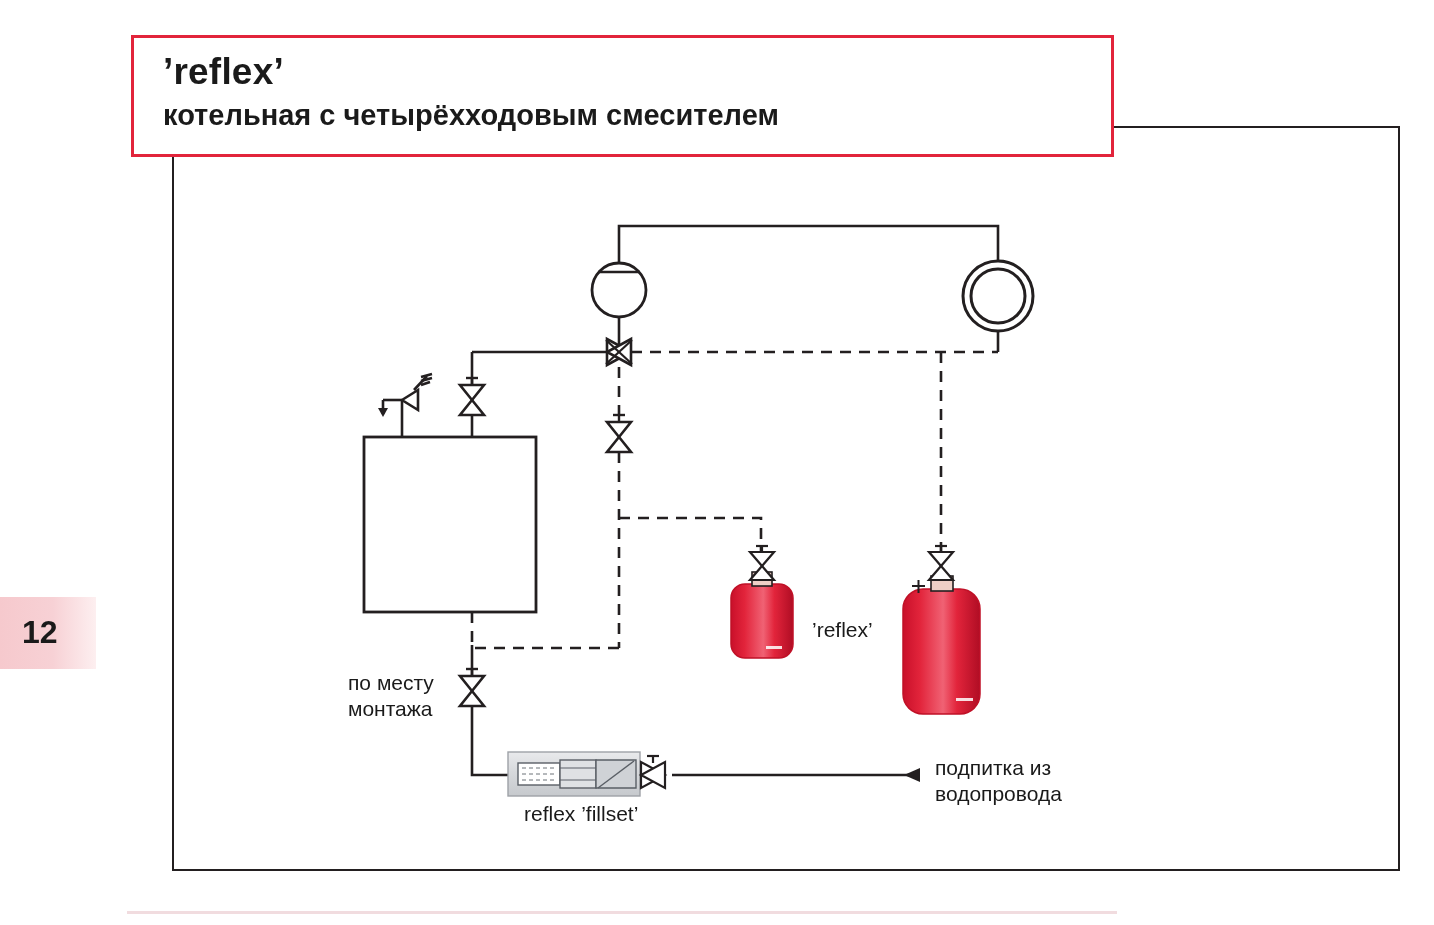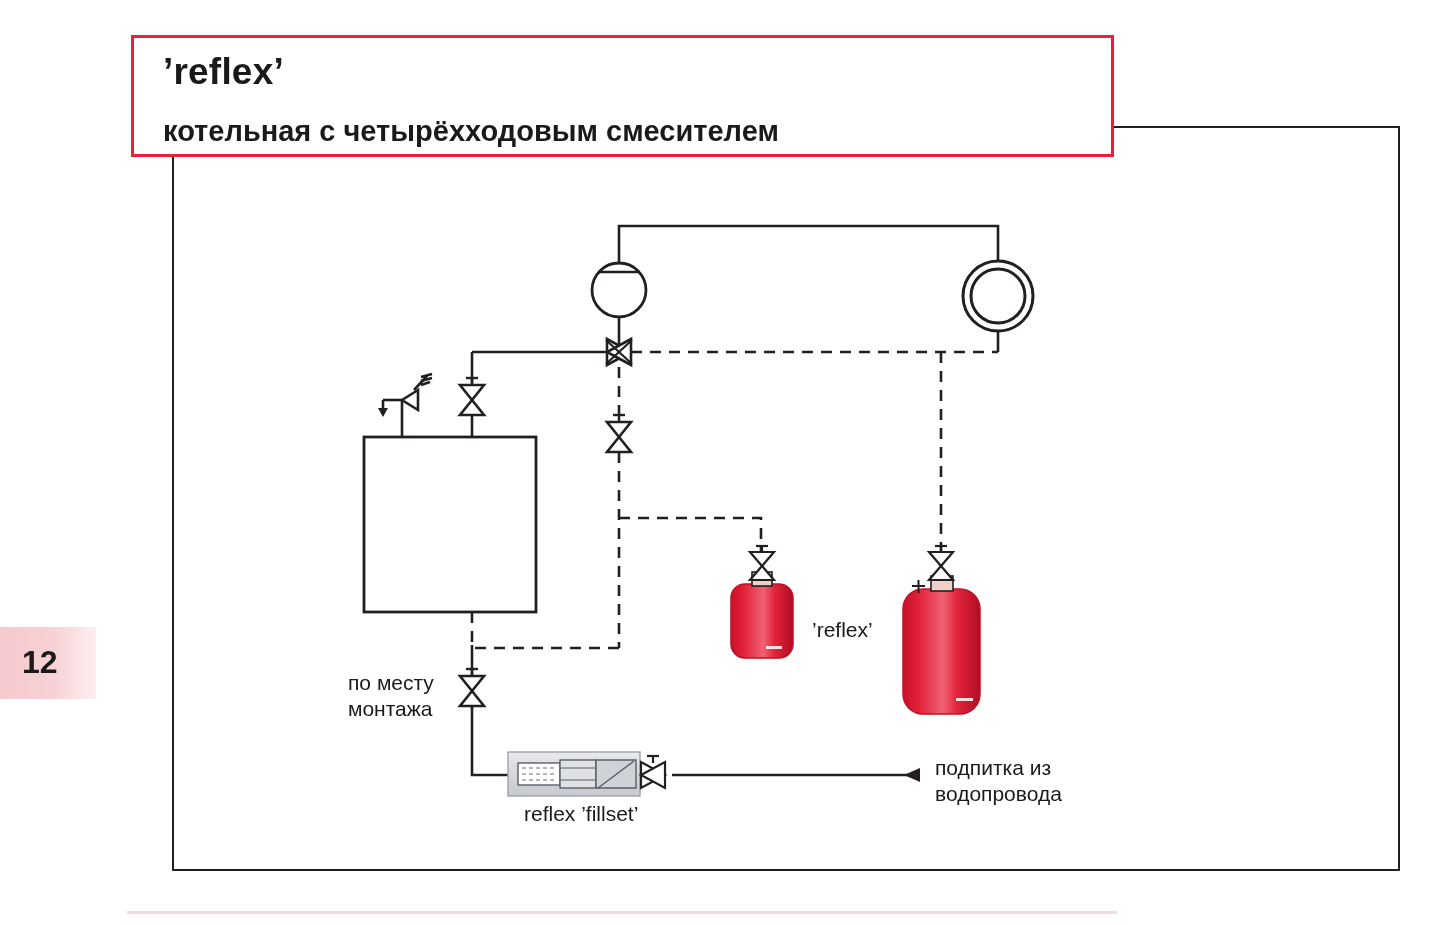--- a/index.html
+++ b/index.html
@@ -48,27 +48,27 @@
     font-weight: bold;
     color: #1a1a1a;
     line-height: 1.1;
     letter-spacing: 0.2px;
   }
   .title-sub {
     font-size: 29px;
     font-weight: bold;
     color: #1a1a1a;
     line-height: 1.15;
-    margin-top: 22px;
+    margin-top: 6px;
   }
   
   .page-tab {
     position: absolute;
     left: 0px;
-    top: 627px;
+    top: 597px;
     width: 96px;
     height: 72px;
     background: linear-gradient(to right, #f6c9cd 0%, #f7d1d5 55%, #fdeff0 100%);
   }
   .page-tab span {
     position: absolute;
     left: 22px;
     top: 17px;
     font-size: 32px;
     font-weight: bold;

